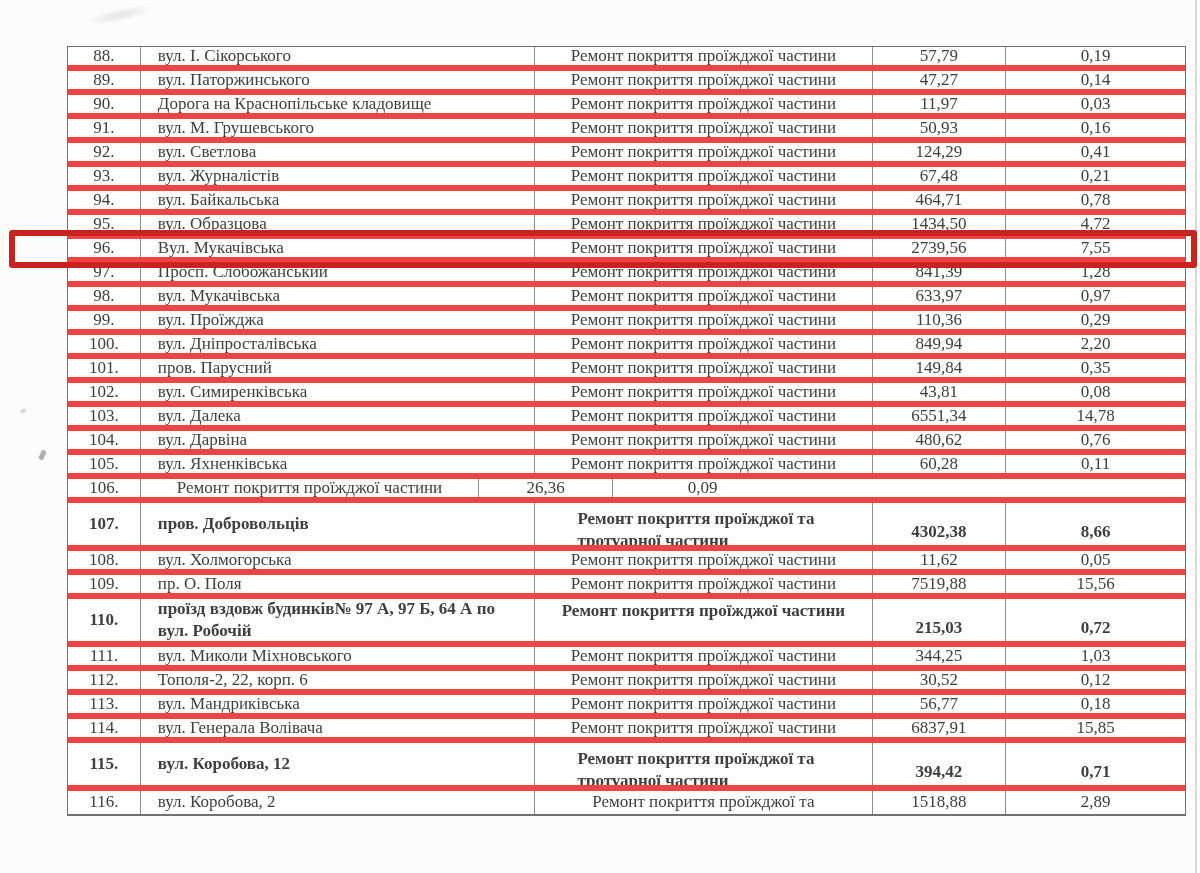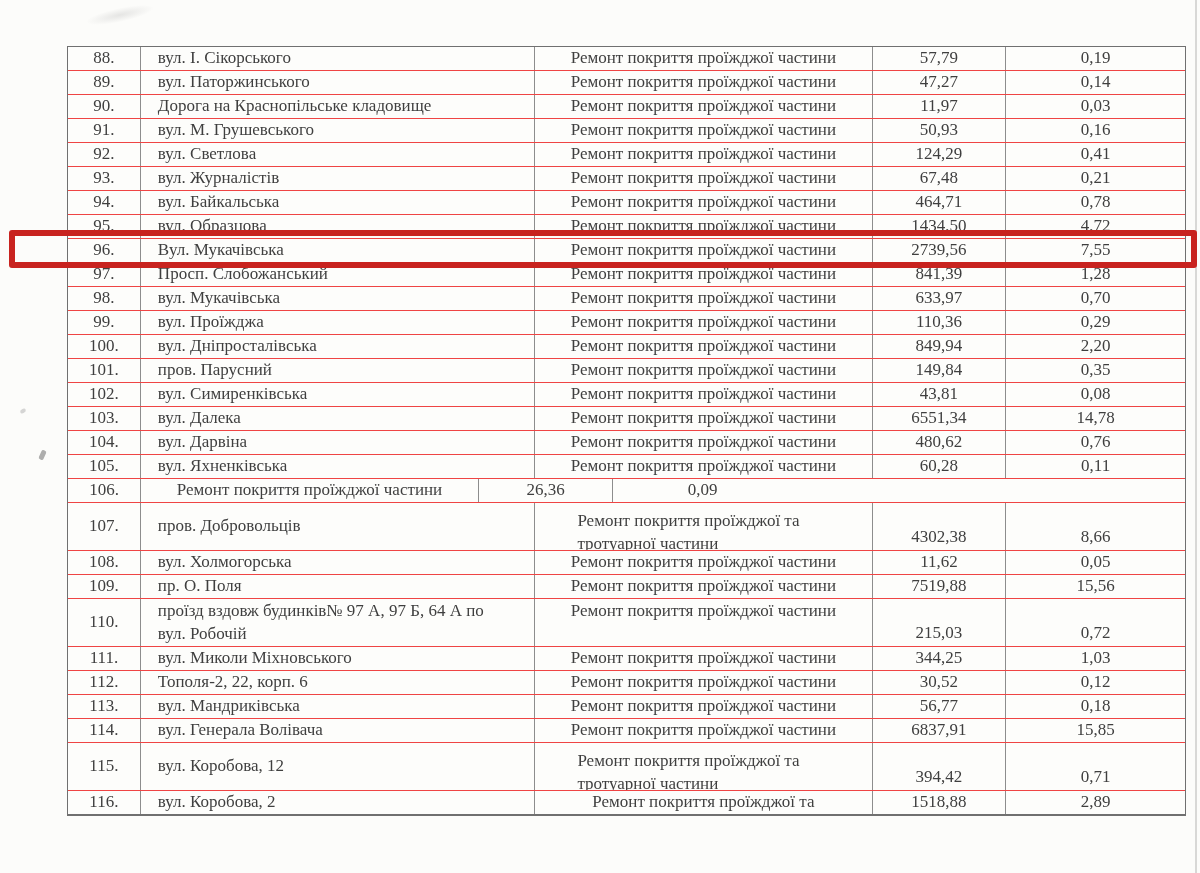--- a/index.html
+++ b/index.html
@@ -24,25 +24,25 @@
 
   .doc-table{
     position:absolute;left:67px;top:46px;width:1119px;
     border:1px solid #707070;
     box-sizing:border-box;
     background:#fdfdfb;
   }
   .row{
     display:flex;
     height:24px;
-    border-bottom:1px solid #ef4444;
+    border-bottom:6px solid #ef4444;
     box-sizing:border-box;
   }
   .row:last-child{border-bottom:1px solid #707070;}
-  .row.h2{height:48px;}
+  .row.h2{height:48px;font-weight:bold;}
   .cell{
     display:flex;align-items:center;justify-content:center;
     border-right:1px solid #8d8d8d;
     box-sizing:border-box;
     font-size:17px;
     line-height:1.3;
     overflow:hidden;
   }
   .cell-num{width:73px;}
   .cell-street{width:395px;justify-content:flex-start;padding-left:17px;padding-right:20px;text-align:left;}
@@ -258,21 +258,21 @@
         <div class="cell cell-street">
           <span>вул. Мукачівська</span>
         </div>
         <div class="cell cell-work">
           <span>Ремонт покриття проїжджої частини</span>
         </div>
         <div class="cell cell-amount">
           <span>633,97</span>
         </div>
         <div class="cell cell-area">
-          <span>0,70</span>
+          <span>0,97</span>
         </div>
       </div>
       <div class="row">
         <div class="cell cell-num">
           <span>99.</span>
         </div>
         <div class="cell cell-street">
           <span>вул. Проїжджа</span>
         </div>
         <div class="cell cell-work">

